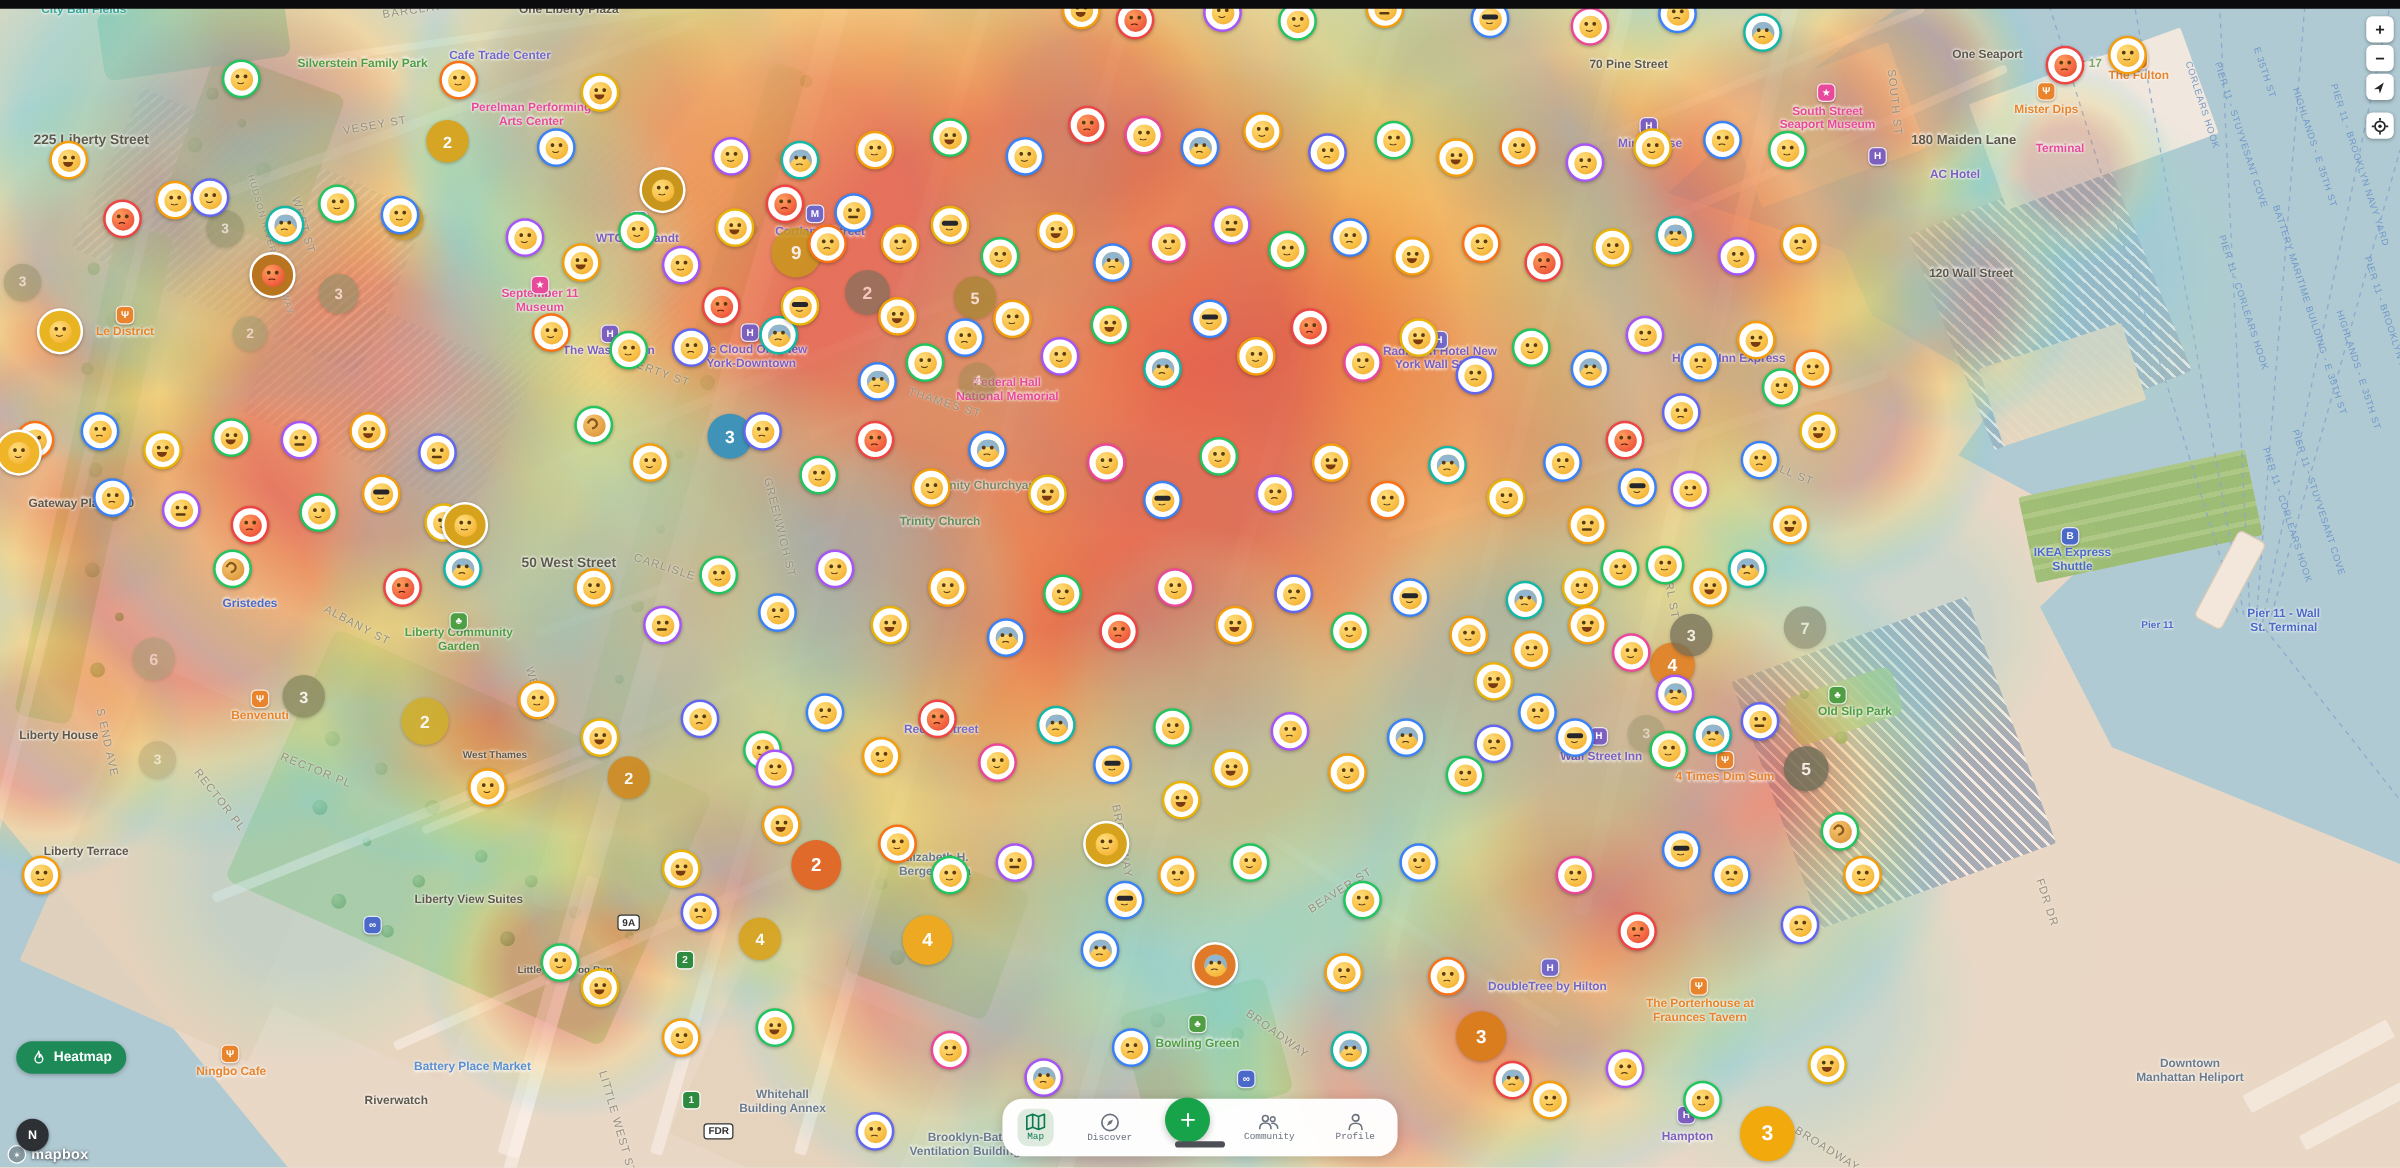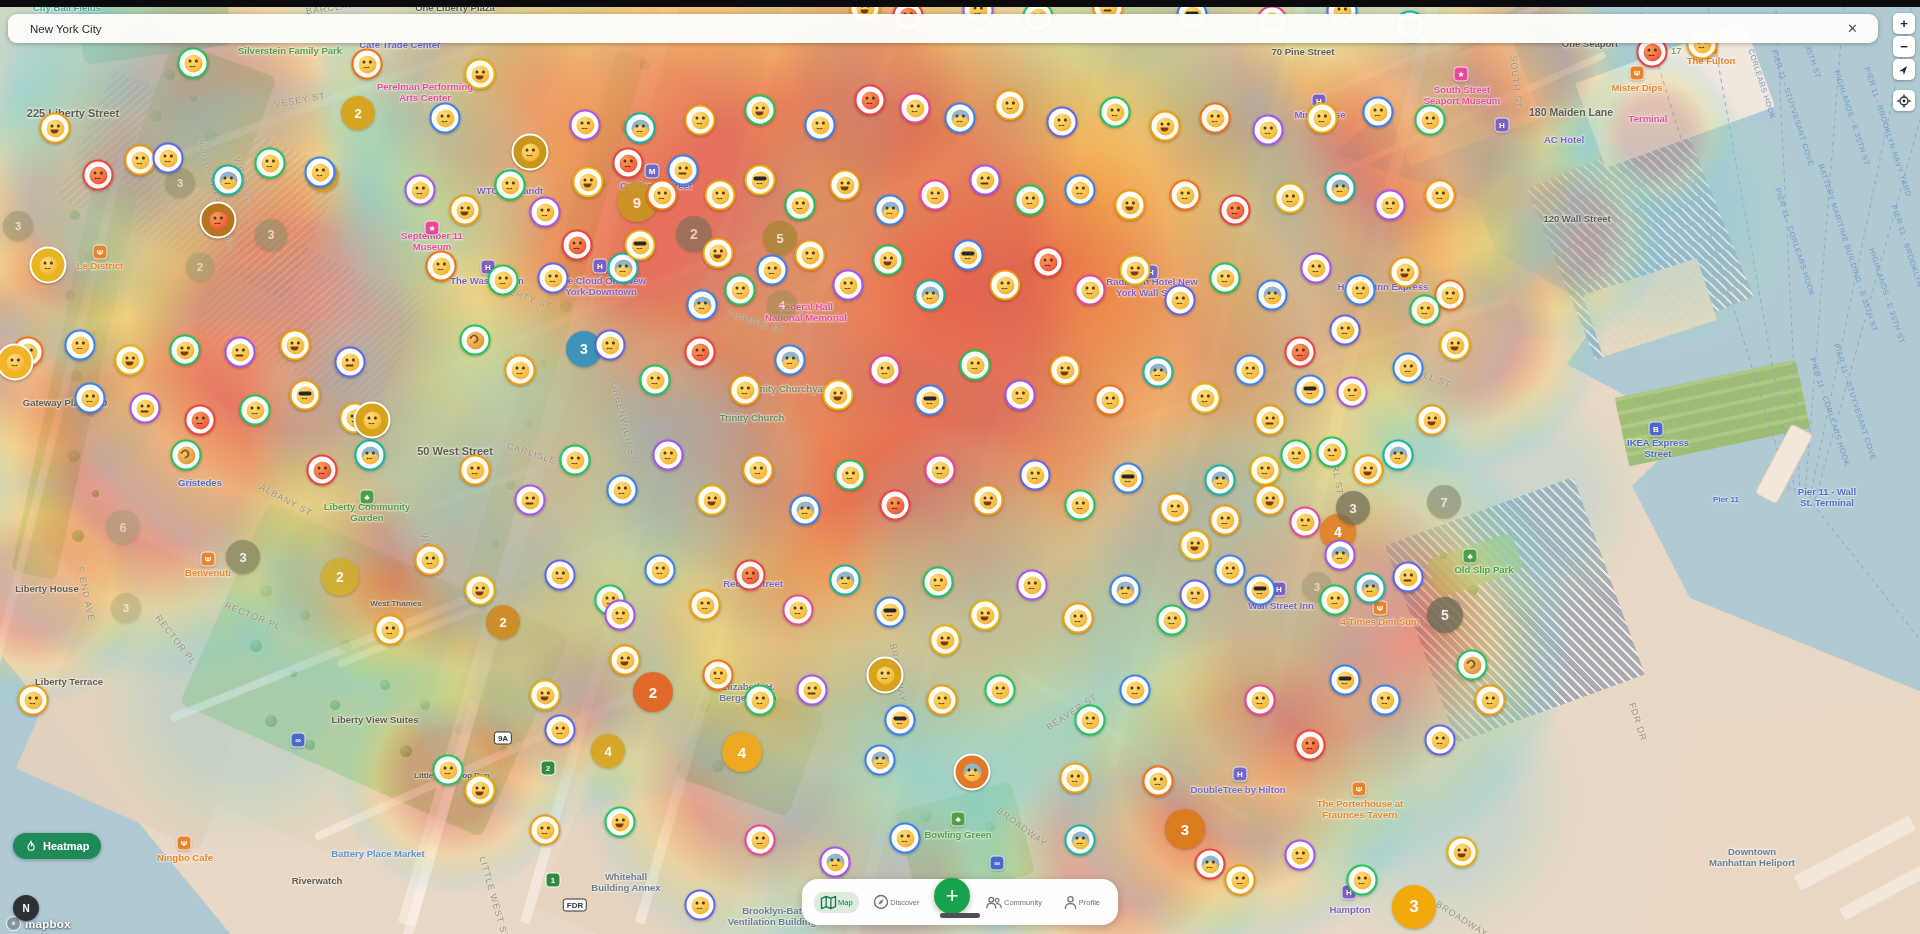--- a/index.html
+++ b/index.html
@@ -81,22 +81,22 @@
     background:rgba(26,26,30,.88);border:none;color:#fff;font-size:10px;font-weight:700;z-index:60;cursor:pointer;
     display:flex;align-items:center;justify-content:center;box-shadow:0 1px 3px rgba(0,0,0,.4);}
   #mapbox-logo{position:absolute;left:6px;top:916px;display:flex;align-items:center;gap:4px;z-index:55;}
   #mapbox-logo .mb-circle{width:13px;height:13px;border-radius:50%;border:1.6px solid #fff;color:#fff;font-size:7px;
     display:flex;align-items:center;justify-content:center;background:rgba(0,0,0,.25);}
   #mapbox-logo .mb-text{color:#fff;font-size:11.5px;font-weight:700;letter-spacing:.3px;
     text-shadow:0 1px 2px rgba(0,0,0,.55),0 0 3px rgba(0,0,0,.35);}
   #bottomnav{position:absolute;left:802px;top:879px;width:316px;height:46px;background:rgba(255,255,255,.97);
     border-radius:16px;box-shadow:0 2px 10px rgba(0,0,0,.2);display:flex;align-items:center;
     justify-content:space-between;padding:0 12px;z-index:60;box-sizing:border-box;}
-  .nav-item{display:flex;align-items:center;gap:1px;border:none;background:none;cursor:pointer;
-    color:#6b7280;font-size:7.5px;font-family:Liberation Sans, sans-serif;padding:3px 6px;border-radius:9px;}
+  .nav-item{display:flex;flex-direction:column;align-items:center;gap:1px;border:none;background:none;cursor:pointer;
+    color:#6b7280;font-size:7.5px;font-family:Liberation Mono, monospace;padding:3px 6px;border-radius:9px;}
   .nav-item.active{background:#ddeadd;color:#0e7a4f;}
   .nav-item svg{display:block;}
   #nav-fab{width:36px;height:36px;border-radius:50%;background:#17a34a;border:none;color:#fff;font-size:22px;
     font-weight:400;display:flex;align-items:center;justify-content:center;cursor:pointer;
     box-shadow:0 2px 6px rgba(0,0,0,.25);transform:translateY(-6px);line-height:1;}
   #home-indicator{position:absolute;left:50%;bottom:7px;transform:translateX(-50%);width:40px;height:5px;
     border-radius:3px;background:#4c4f55;}
 </style>
 </head>
 <body>
@@ -274,21 +274,21 @@
 Seaport Museum</div>
         <div class="place-lbl" style="left: 1564px; top: 140px; color: rgb(125, 95, 192);">AC Hotel</div>
         <div class="place-lbl" style="left: 1571px; top: 112px; color: rgb(95, 89, 76); font-size: 10.5px;">180 Maiden Lane</div>
         <div class="place-lbl" style="left: 1577px; top: 219px; color: rgb(95, 89, 76);">120 Wall Street</div>
         <div class="place-lbl" style="left: 1637px; top: 88px; color: rgb(232, 132, 44);">Mister Dips</div>
         <div class="place-lbl" style="left: 1648px; top: 119px; color: rgb(232, 74, 155);">Terminal</div>
         <div class="place-lbl" style="left: 1711px; top: 61px; color: rgb(232, 132, 44);">The Fulton</div>
         <div class="place-lbl" style="left: 1590px; top: 44px; color: rgb(95, 89, 76);">One Seaport</div>
         <div class="place-lbl" style="left: 1666px; top: 51px; color: rgb(122, 168, 107);">Pier 17</div>
         <div class="place-lbl" style="left: 1658px; top: 448px; color: rgb(74, 105, 200);">IKEA Express
-Street</div>
+Shuttle</div>
         <div class="place-lbl" style="left: 1484px; top: 570px; color: rgb(79, 158, 68);">Old Slip Park</div>
         <div class="place-lbl" style="left: 1281px; top: 606px; color: rgb(125, 95, 192);">Wall Street Inn</div>
         <div class="place-lbl" style="left: 1380px; top: 622px; color: rgb(232, 132, 44);">4 Times Dim Sum</div>
         <div class="place-lbl" style="left: 1238px; top: 790px; color: rgb(115, 104, 200);">DoubleTree by Hilton</div>
         <div class="place-lbl" style="left: 1360px; top: 809px; color: rgb(232, 132, 44);">The Porterhouse at
 Fraunces Tavern</div>
         <div class="place-lbl" style="left: 1350px; top: 910px; color: rgb(125, 95, 192);">Hampton</div>
         <div class="place-lbl" style="left: 1752px; top: 857px; color: rgb(107, 123, 141);">Downtown
 Manhattan Heliport</div>
         <div class="place-lbl" style="left: 1827px; top: 497px; color: rgb(74, 105, 200);">Pier 11 - Wall
@@ -1052,24 +1052,20 @@
           <div class="face"></div>
         </div>
         <div class="marker f-a" aria-label="😡" style="left: 218px; top: 220px; border: 2px solid rgb(255, 255, 255); background: rgb(184, 116, 30); width: 33px; height: 33px;">
           <div class="face"></div>
         </div>
       </div>
   </div>
 
   <div id="topbar"></div>
 
-  <div id="searchbar">
-    <span id="search-value">New York City</span>
-    <button id="search-close">✕</button>
-  </div>
 
   <div id="mapctrls">
     <button class="ctrl">+</button>
     <button class="ctrl">−</button>
     <button class="ctrl">
       <svg width="12" height="12" viewBox="0 0 12 12">
           <path d="M6 1 L9 10 L6 7.6 L3 10 Z" fill="#26262b" transform="rotate(38 6 6)"></path>
         </svg>
     </button>
     <button class="ctrl" id="ctrl-locate">

